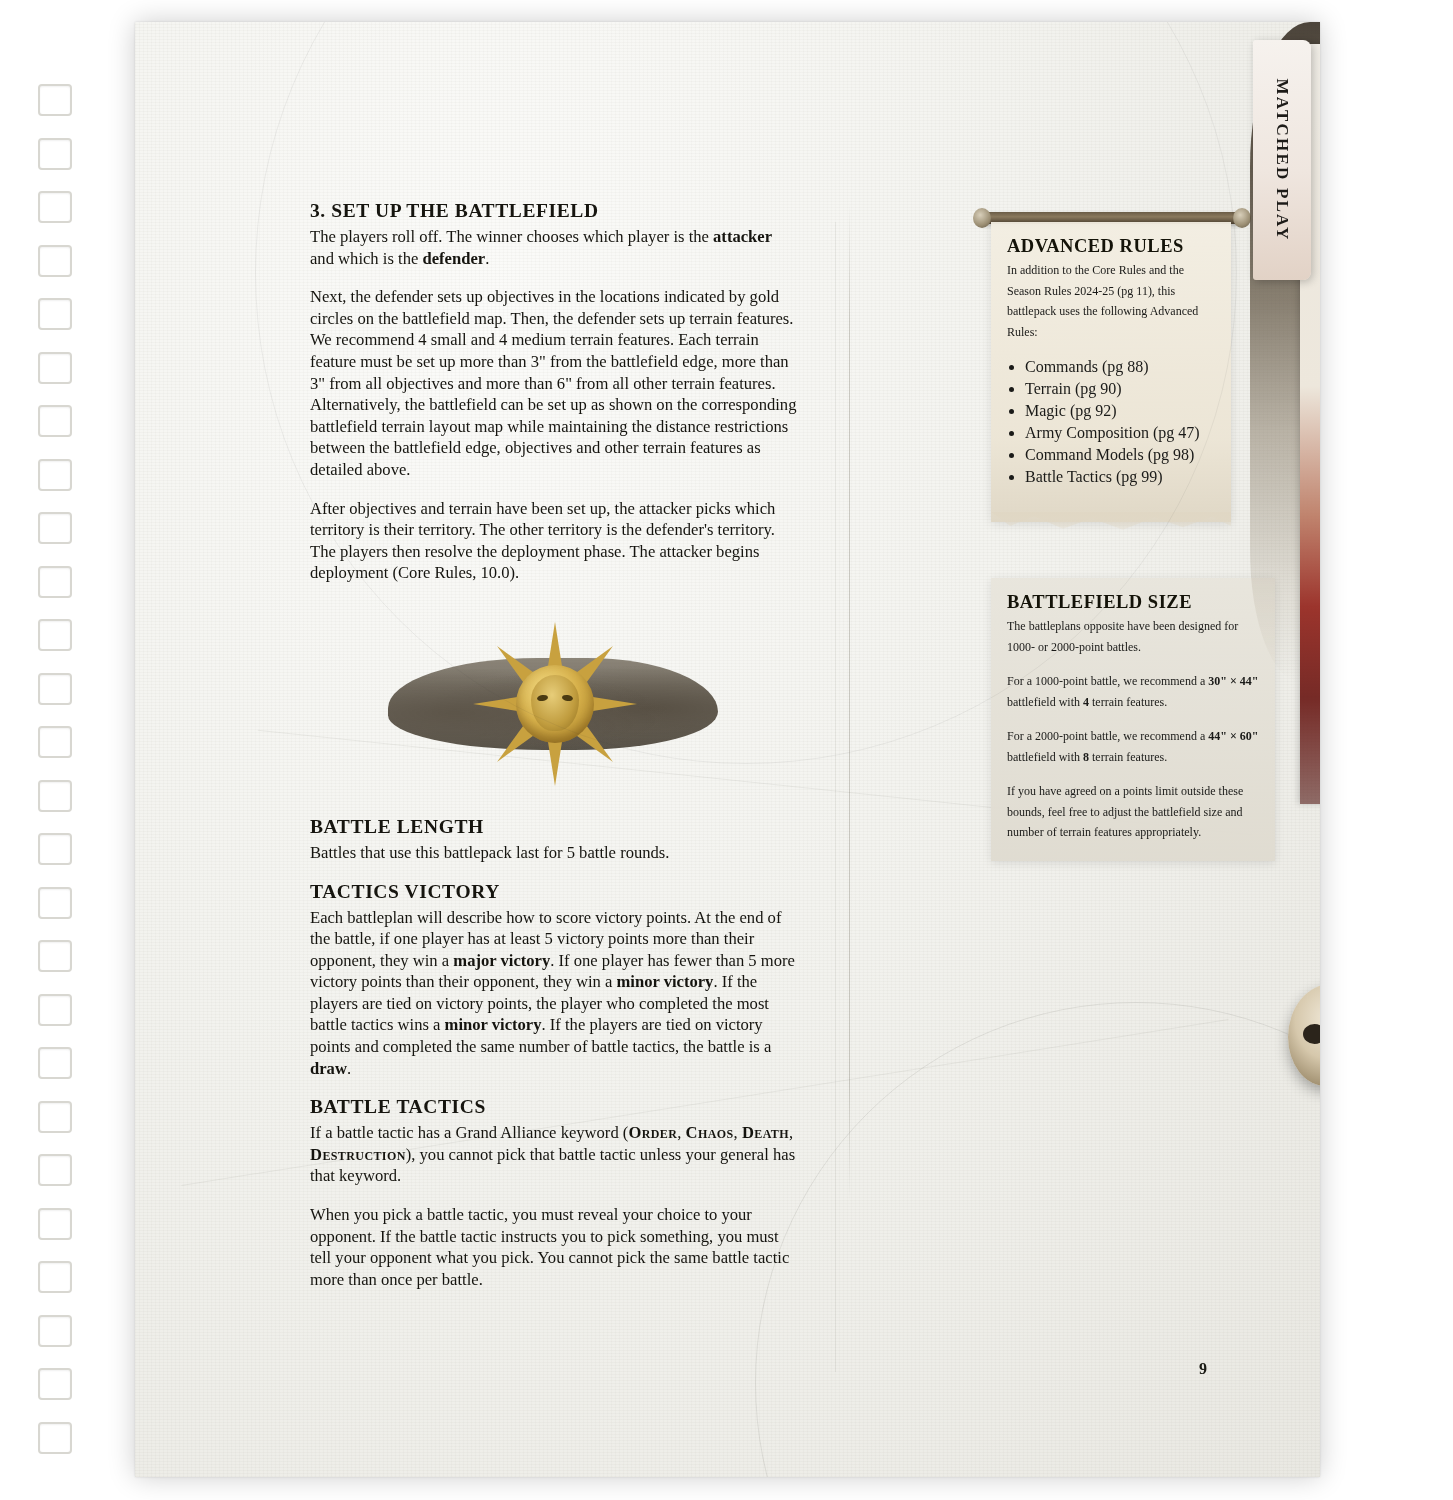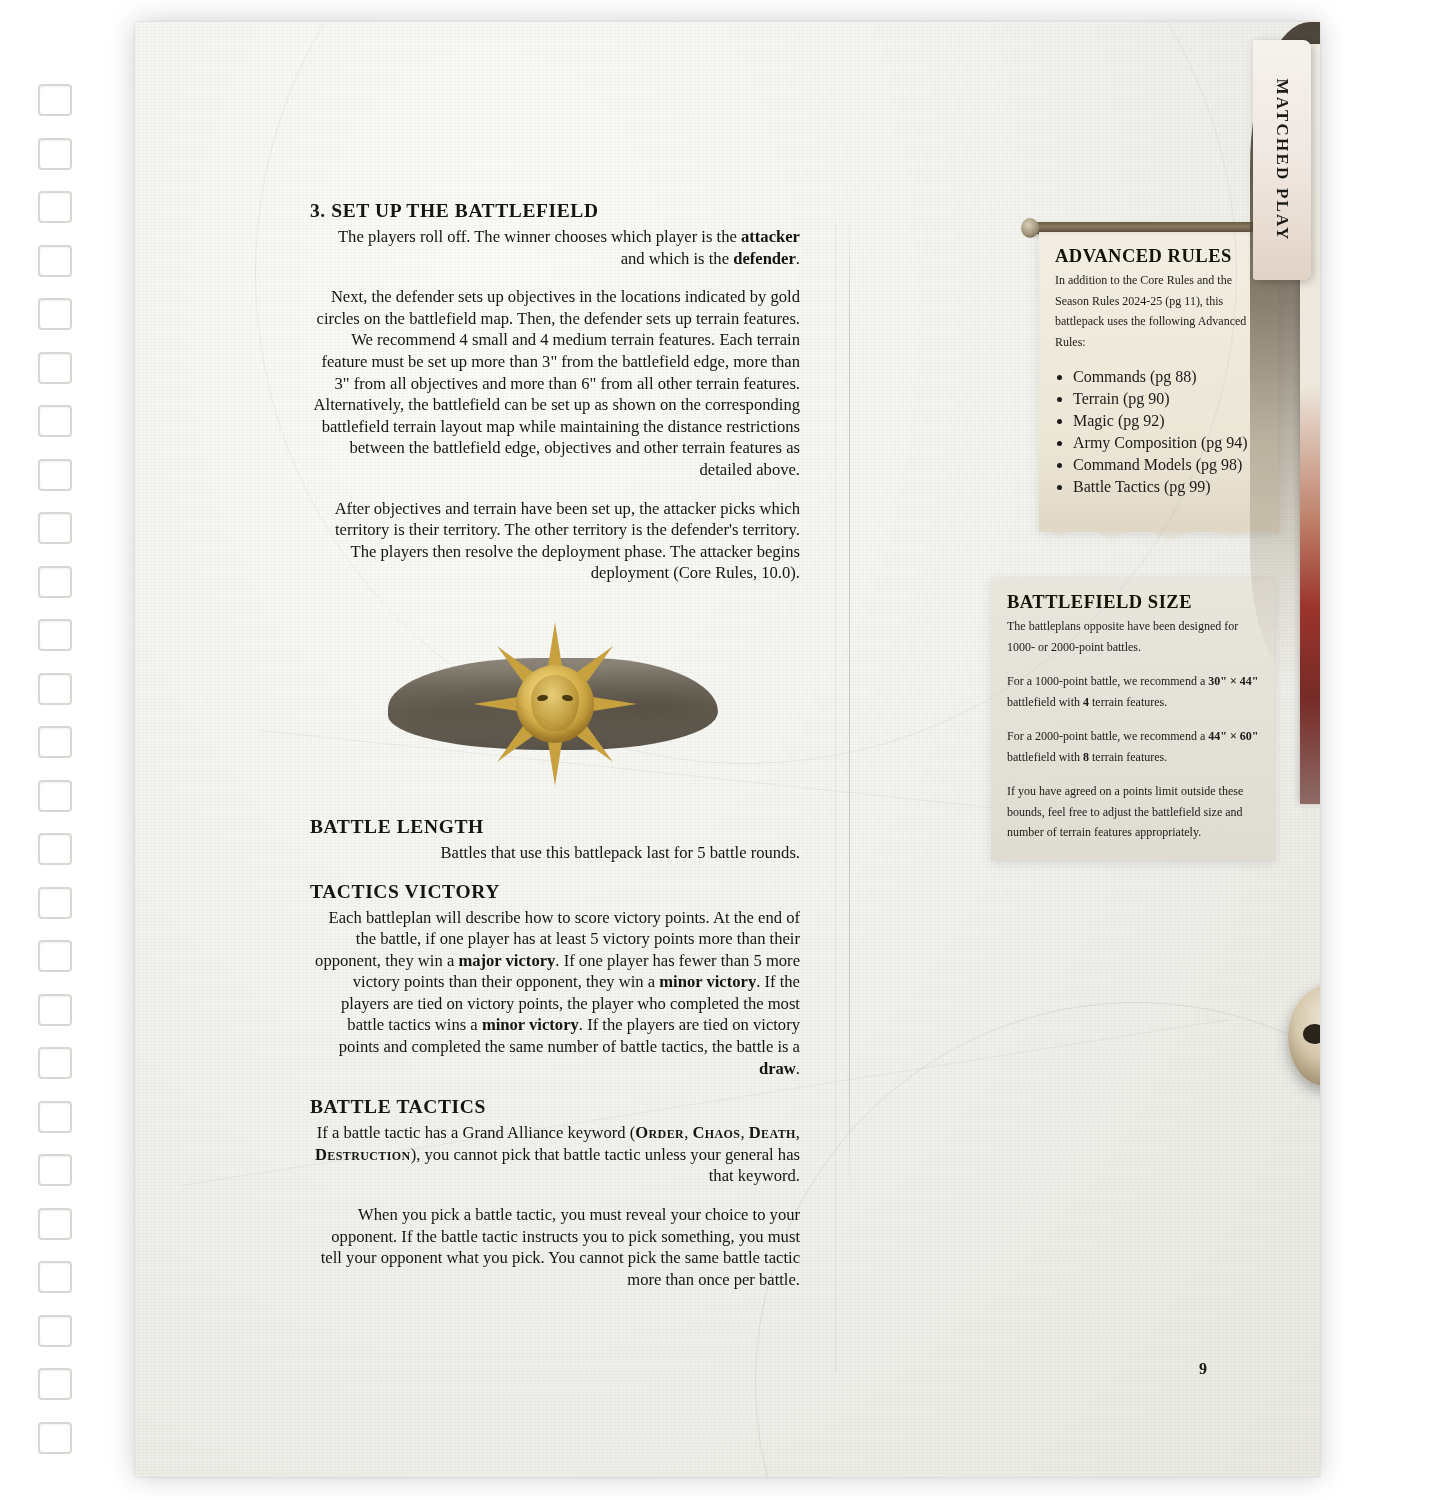--- a/index.html
+++ b/index.html
@@ -206,21 +206,21 @@
     font-size: 19.5px;
     font-weight: 700;
     letter-spacing: 0.6px;
     margin: 0 0 4px 0;
     color: #16150f;
   }
   p.body {
     font-size: 16.6px;
     line-height: 21.6px;
     margin: 0 0 17px 0;
-    text-align: right;
+    text-align: left;
     color: #15140f;
   }
   p.body:last-child { margin-bottom: 0; }
   .spaced { margin-top: 26px; }
   b { font-weight: 700; }
   .smallcaps {
     font-variant: small-caps;
     font-weight: 700;
     letter-spacing: 0.4px;
   }
@@ -281,24 +281,23 @@
     width: 11px; height: 6px;
     background: #4a3a12;
     border-radius: 50%;
   }
   .face::before { left: 6px; transform: rotate(-8deg); }
   .face::after  { left: 31px; transform: rotate(8deg); }
 
   
   .box-advanced {
     position: absolute;
-    left: 904px;
+    left: 856px;
     top: 200px;
     width: 240px;
-    margin-top: 10px;
   }
   .scroll-rod {
     position: absolute;
     left: -10px;
     top: -10px;
     width: 262px;
     height: 12px;
     background: linear-gradient(180deg, #6a5c46 0%, #8b7a5e 40%, #4b3f2f 100%);
     border-radius: 6px;
     box-shadow: 0 2px 4px rgba(0,0,0,0.25);
@@ -447,21 +446,21 @@
 
   <div class="box-advanced">
     <div class="scroll-rod"></div>
     <div class="scroll-body">
       <h3 class="boxhead">ADVANCED RULES</h3>
       <p>In addition to the Core Rules and the Season Rules 2024-25 (pg 11), this battlepack uses the following Advanced Rules:</p>
       <ul class="bullets">
         <li>Commands (pg 88)</li>
         <li>Terrain (pg 90)</li>
         <li>Magic (pg 92)</li>
-        <li>Army Composition (pg 94)</li>
+        <li>Army Composition (pg 47)</li>
         <li>Command Models (pg 98)</li>
         <li>Battle Tactics (pg 99)</li>
       </ul>
     </div>
   </div>
 
   <div class="box-size">
     <h3 class="boxhead">BATTLEFIELD SIZE</h3>
     <p>The battleplans opposite have been designed for 1000- or 2000-point battles.</p>
     <p>For a 1000-point battle, we recommend a <b>30" × 44"</b> battlefield with <b>4</b> terrain features.</p>

